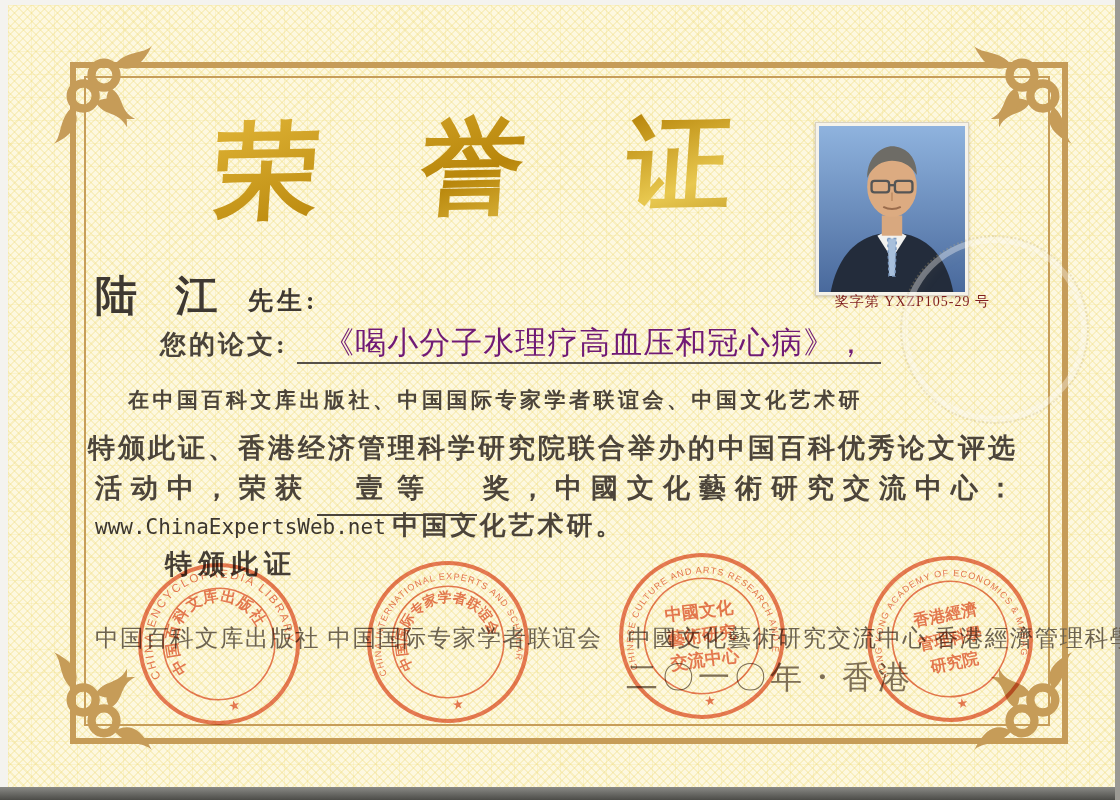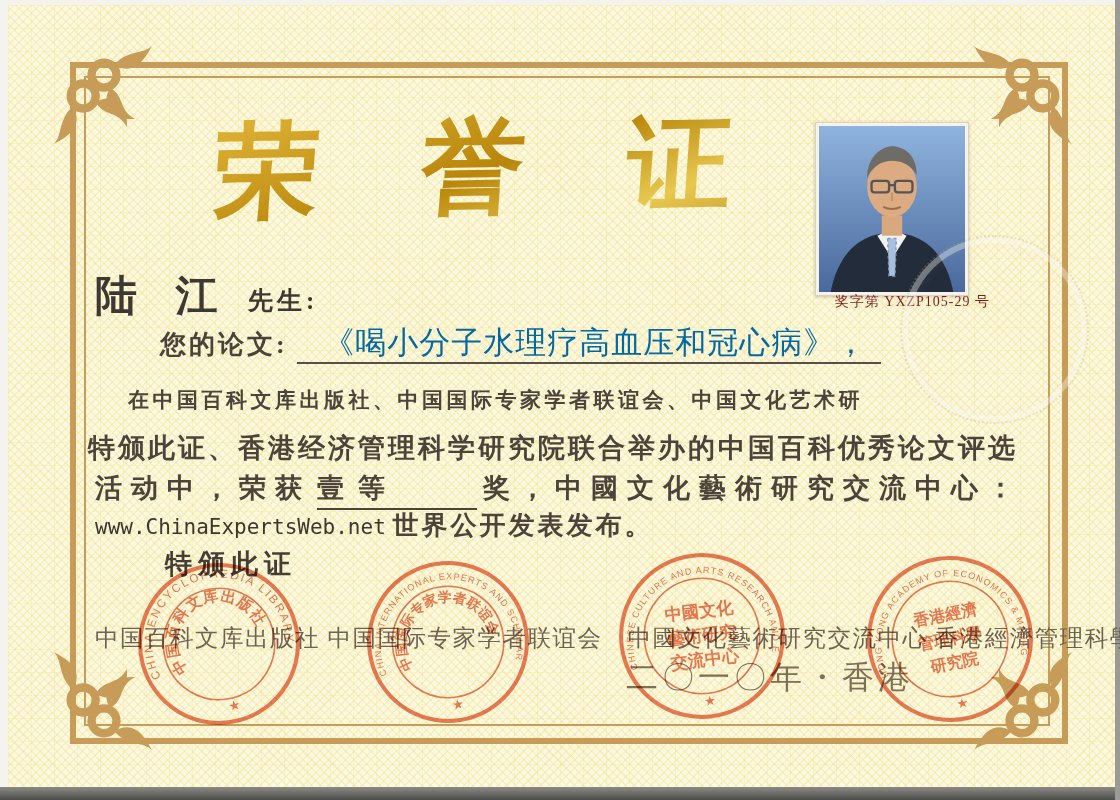--- a/index.html
+++ b/index.html
@@ -45,25 +45,25 @@
   .photo-caption{position:absolute;left:790px;top:293px;width:200px;text-align:right;font-size:14px;color:#7f1d1d;letter-spacing:1px;font-family:"Liberation Serif",serif;}
   
   .emboss{position:absolute;left:900px;top:235px;width:185px;height:185px;border-radius:50%;
     border:2px dotted rgba(190,170,120,.28);
     box-shadow:inset 0 0 0 6px rgba(255,255,255,.35), inset 0 0 18px rgba(200,180,130,.15);}
   
   .txt{position:absolute;color:#4c443a;}
   .name{left:95px;top:268px;font-size:42px;font-weight:bold;letter-spacing:14px;color:#3e3832;}
   .honorific{left:248px;top:284px;font-size:25px;font-weight:bold;letter-spacing:4px;color:#3e3832;}
   .paper-line{left:160px;top:322px;font-size:26px;font-weight:bold;letter-spacing:3px;color:#4a433a;}
-  .paper-title{font-size:31px;font-weight:normal;letter-spacing:1px;border-bottom:2px solid #55504a;padding:0 14px 2px 26px;color:#0369a1;}
+  .paper-title{font-size:31px;font-weight:normal;letter-spacing:1px;border-bottom:2px solid #55504a;padding:0 14px 2px 26px;color:#701a75;}
   .body1{left:128px;top:386px;font-size:21px;font-weight:bold;letter-spacing:3.5px;}
   .body2{left:88px;top:430px;font-size:27px;font-weight:bold;letter-spacing:3px;}
   .body3{left:95px;top:470px;font-size:27px;font-weight:bold;letter-spacing:9px;}
-  .grade-underline{display:inline-block;min-width:160px;text-align:left;border-bottom:2.5px solid #4a443c;letter-spacing:14px;padding-bottom:2px;margin:0 6px;}
+  .grade-underline{display:inline-block;min-width:160px;text-align:center;border-bottom:2.5px solid #4a443c;letter-spacing:14px;padding-bottom:8px;margin:0 6px;}
   .body4{left:95px;top:508px;font-size:27px;}
   .url{font-family:"DejaVu Sans Mono",monospace;font-size:21px;font-weight:normal;letter-spacing:0;color:#3c362e;}
   .publish{font-weight:bold;letter-spacing:3px;font-size:26px;}
   .issue{left:165px;top:546px;font-size:27px;font-weight:bold;letter-spacing:6px;color:#453e35;}
   .orgs{left:95px;top:622px;width:950px;font-size:23.5px;letter-spacing:1.5px;color:#6d6350;white-space:nowrap;}
   .dateline{left:600px;top:656px;width:340px;text-align:center;font-size:32px;letter-spacing:4px;color:#7e6f55;}
   
   .seal{position:absolute;width:172px;height:172px;mix-blend-mode:multiply;opacity:.82;}
   .seal svg{width:100%;height:100%;display:block;overflow:visible;}
   .seal text{fill:#e2603c;}
@@ -169,21 +169,21 @@
   <span class="paper-title">《喝小分子水理疗高血压和冠心病》，</span>
 </div>
 
 <div class="txt body1">在中国百科文库出版社、中国国际专家学者联谊会、中国文化艺术研</div>
 <div class="txt body2">特颁此证、香港经济管理科学研究院联合举办的中国百科优秀论文评选</div>
 <div class="txt body3">
   <span>活动中，荣获</span><span class="grade-underline">壹等</span><span>奖，中國文化藝術研究交流中心：</span>
 </div>
 <div class="txt body4">
   <span class="url">www.ChinaExpertsWeb.net</span>
-  <span class="publish">世界公开发表发布。</span>
+  <span class="publish">中国文化艺术研。</span>
 </div>
 <div class="txt issue">特颁此证</div>
 
 <div class="txt orgs">中国百科文库出版社 中国国际专家学者联谊会　中國文化藝術研究交流中心 香港經濟管理科學研究院</div>
 <div class="txt dateline">二〇一〇年・香港</div>
 
 <div class="seal seal-1">
   <svg viewBox="0 0 170 170">
     <circle cx="85" cy="85" r="78" fill="none" stroke="#e2603c" stroke-width="4"></circle>
     <circle cx="85" cy="85" r="55" fill="none" stroke="#e2603c" stroke-width="1.6"></circle>

